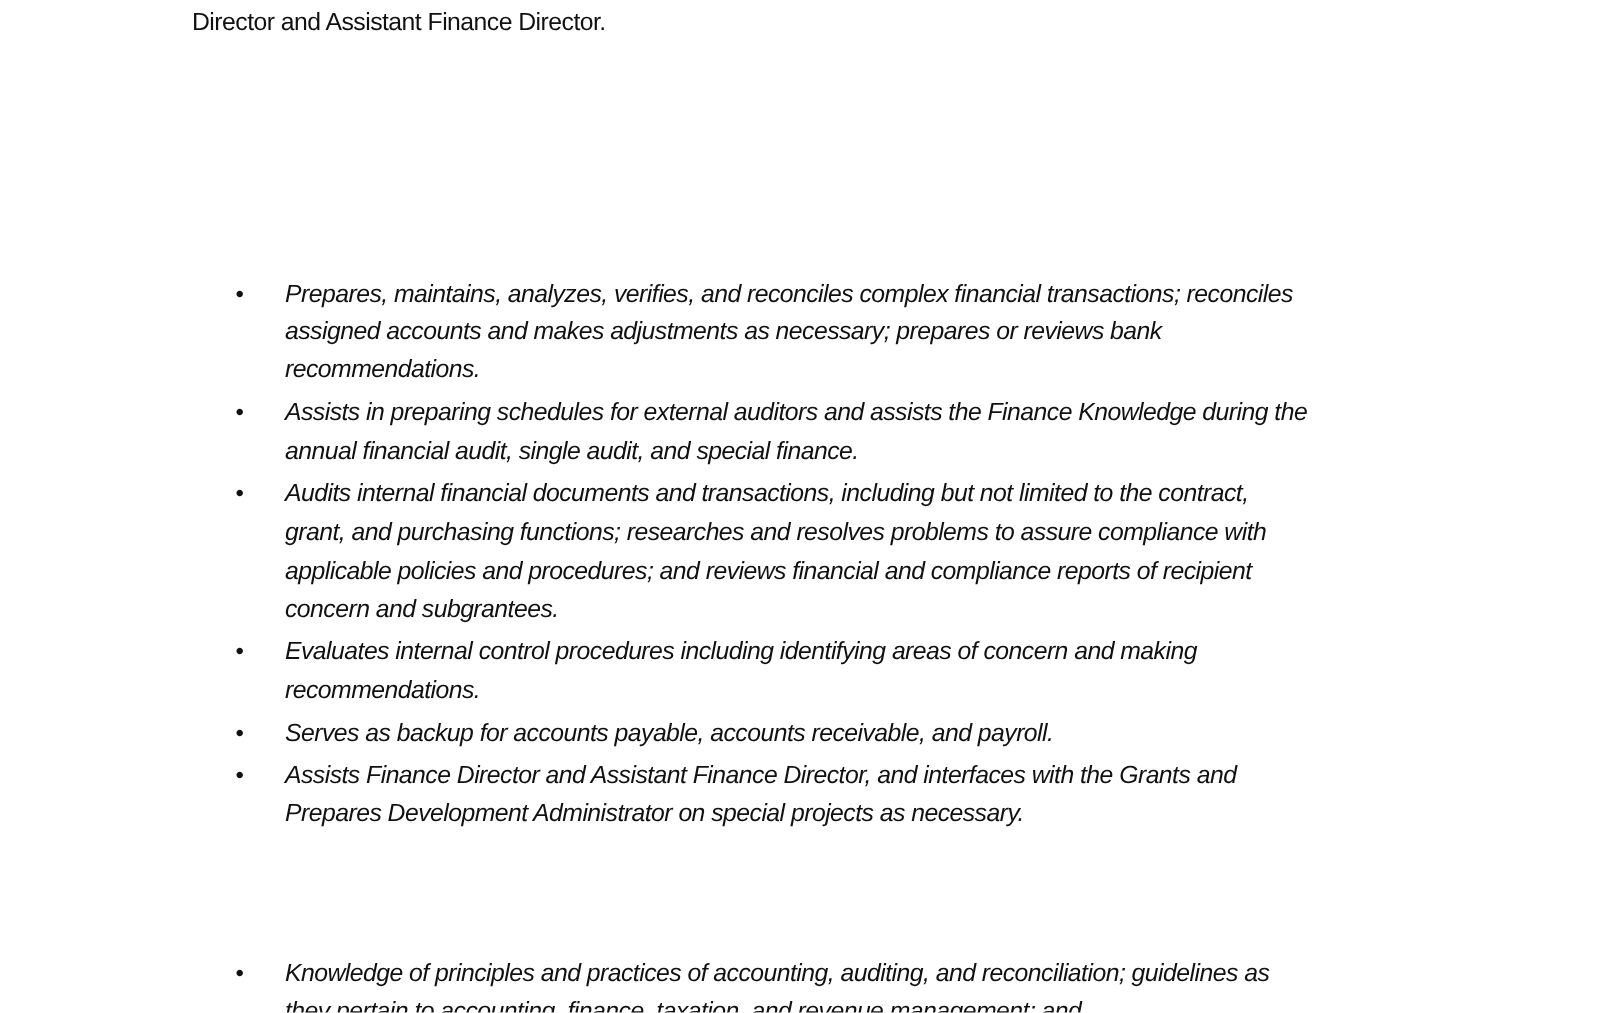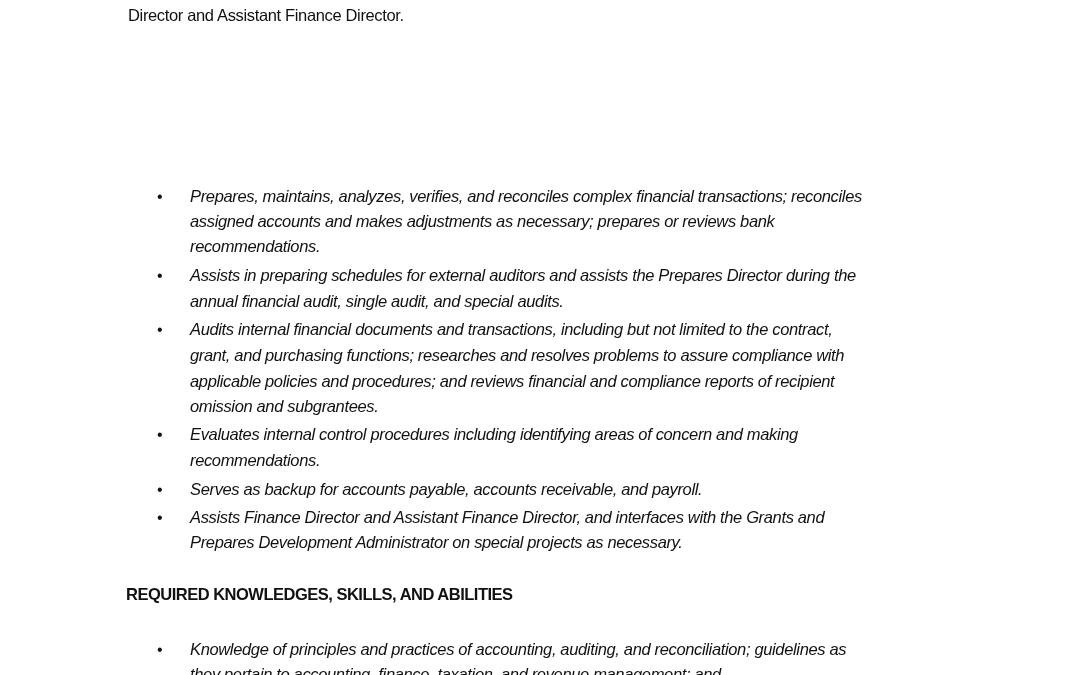--- a/index.html
+++ b/index.html
@@ -28,50 +28,49 @@
 
   <div>
     <span class="bullet-dot" style="top:184px">•</span>
     <div class="bline" style="top:184px">Prepares, maintains, analyzes, verifies, and reconciles complex financial transactions; reconciles</div>
     <div class="bline" style="top:209px">assigned accounts and makes adjustments as necessary; prepares or reviews bank</div>
     <div class="bline" style="top:234px">recommendations.</div>
   </div>
 
   <div>
     <span class="bullet-dot" style="top:263px">•</span>
-    <div class="bline" style="top:263px">Assists in preparing schedules for external auditors and assists the Prepares Director during the</div>
-    <div class="bline" style="top:289px">annual financial audit, single audit, and special audits.</div>
+    <div class="bline" style="top:263px">Assists in preparing schedules for external auditors and assists the Finance Knowledge during the</div>
+    <div class="bline" style="top:289px">annual financial audit, single audit, and special finance.</div>
   </div>
 
   <div>
     <span class="bullet-dot" style="top:317px">•</span>
     <div class="bline" style="top:317px">Audits internal financial documents and transactions, including but not limited to the contract,</div>
     <div class="bline" style="top:343px">grant, and purchasing functions; researches and resolves problems to assure compliance with</div>
     <div class="bline" style="top:369px">applicable policies and procedures; and reviews financial and compliance reports of recipient</div>
-    <div class="bline" style="top:394px">omission and subgrantees.</div>
+    <div class="bline" style="top:394px">concern and subgrantees.</div>
   </div>
 
   <div>
     <span class="bullet-dot" style="top:422px">•</span>
     <div class="bline" style="top:422px">Evaluates internal control procedures including identifying areas of concern and making</div>
     <div class="bline" style="top:448px">recommendations.</div>
   </div>
 
   <div>
     <span class="bullet-dot" style="top:477px">•</span>
     <div class="bline" style="top:477px">Serves as backup for accounts payable, accounts receivable, and payroll.</div>
   </div>
 
   <div>
     <span class="bullet-dot" style="top:505px">•</span>
     <div class="bline" style="top:505px">Assists Finance Director and Assistant Finance Director, and interfaces with the Grants and</div>
     <div class="bline" style="top:530px">Prepares Development Administrator on special projects as necessary.</div>
   </div>
 
-  <div class="line heading" style="top:582px">REQUIRED KNOWLEDGES, SKILLS, AND ABILITIES</div>
 
   <div>
     <span class="bullet-dot" style="top:637px">•</span>
     <div class="bline" style="top:637px">Knowledge of principles and practices of accounting, auditing, and reconciliation; guidelines as</div>
     <div class="bline" style="top:662px">they pertain to accounting, finance, taxation, and revenue management; and</div>
   </div>
 
 </div>
 
 </body></html>

